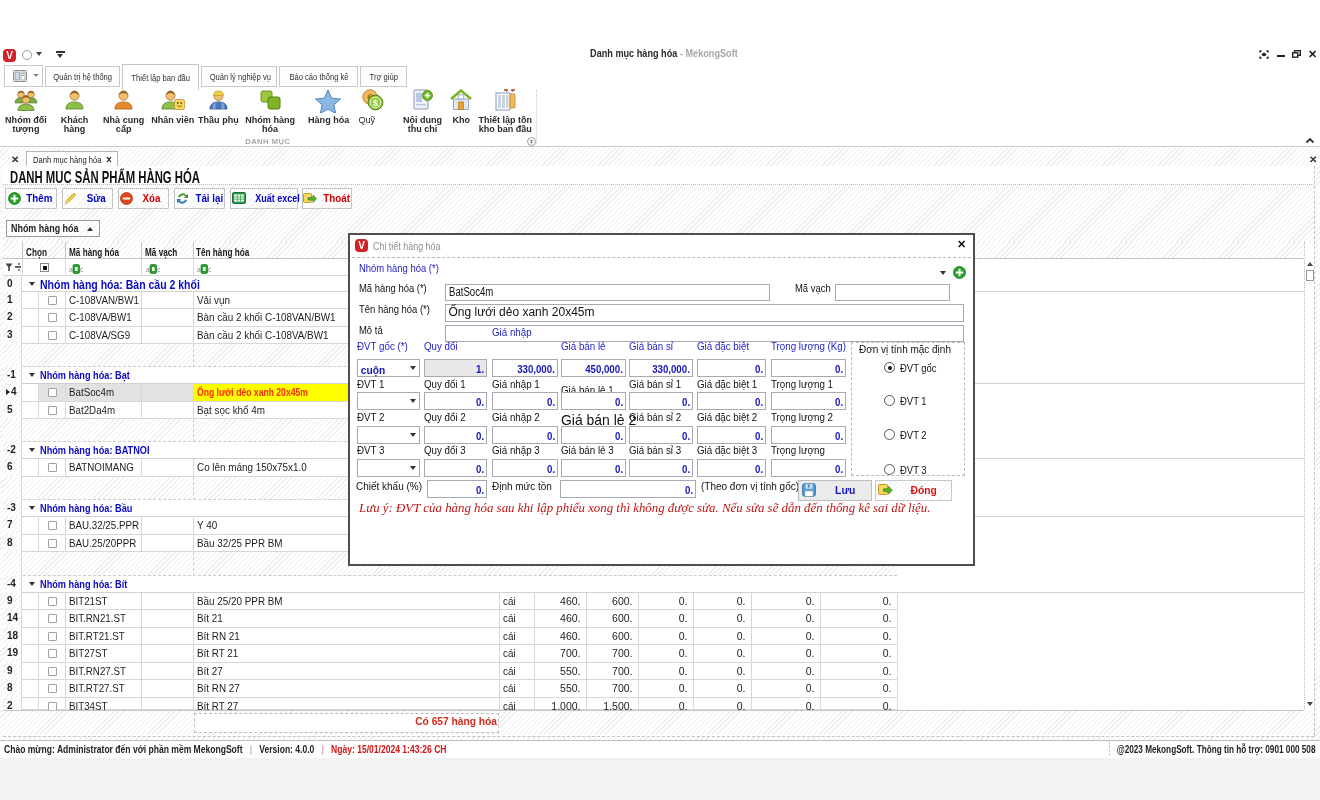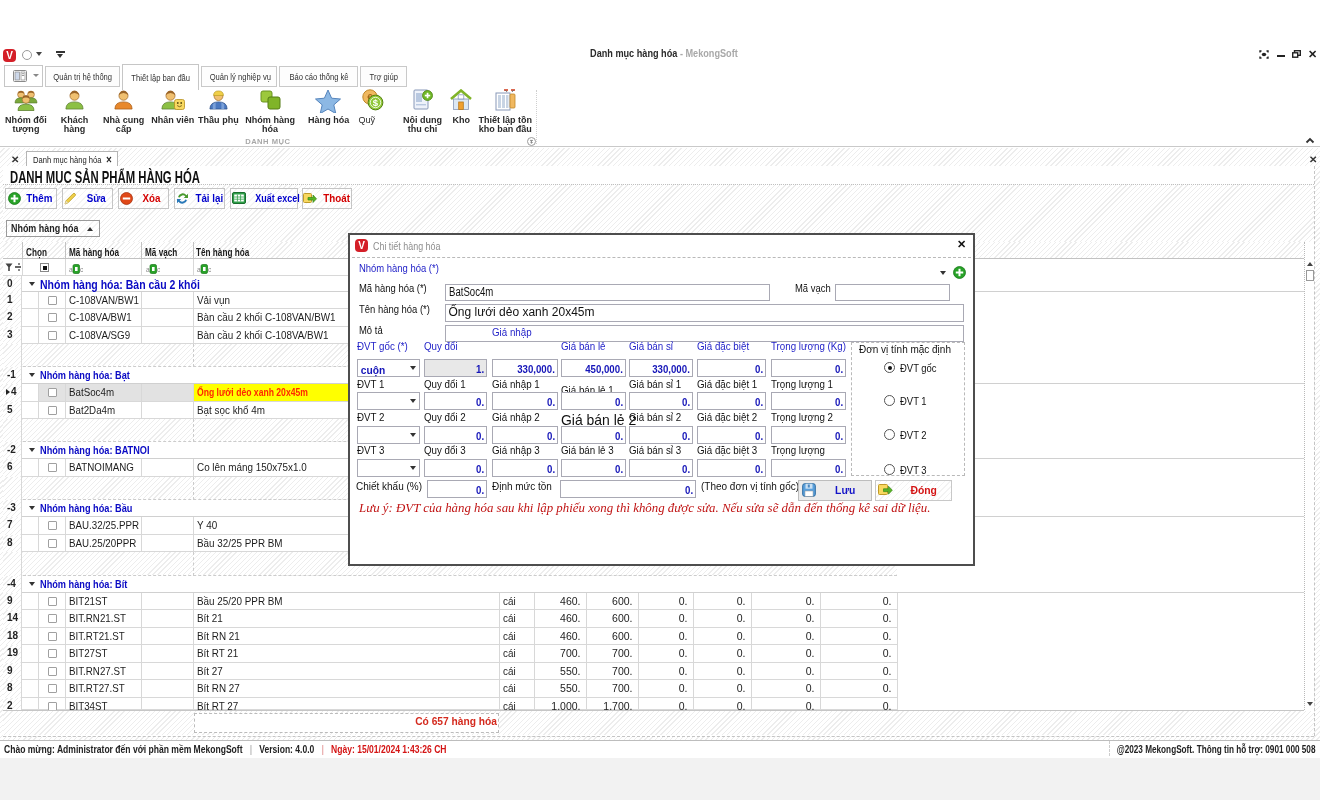--- a/index.html
+++ b/index.html
@@ -584,21 +584,21 @@
 <div class="a" style="left:638px;top:697.5px;width:1px;height:12.5px;border-left:1px solid #d8d8d8;"></div>
 <div class="a" style="left:693px;top:697.5px;width:1px;height:12.5px;border-left:1px solid #d8d8d8;"></div>
 <div class="a" style="left:751px;top:697.5px;width:1px;height:12.5px;border-left:1px solid #d8d8d8;"></div>
 <div class="a" style="left:820px;top:697.5px;width:1px;height:12.5px;border-left:1px solid #d8d8d8;"></div>
 <div class="a" style="left:897px;top:697.5px;width:1px;height:12.5px;border-left:1px solid #d8d8d8;"></div>
 <div class="cb" style="position:absolute;left:47.5px;top:701.5px"></div>
 <div class="a" style="left:68.5px;top:699.5px;font-size:10.5px;color:#1c1c1c;white-space:nowrap;"><span class="s" style="transform:scaleX(0.93);transform-origin:0 50%">BIT34ST</span></div>
 <div class="a" style="left:196.5px;top:699.5px;font-size:10.5px;color:#1c1c1c;white-space:nowrap;"><span class="s" style="transform:scaleX(0.94);transform-origin:0 50%">Bít RT 27</span></div>
 <div class="a" style="left:502.5px;top:699.5px;font-size:10.5px;color:#1c1c1c;white-space:nowrap;"><span class="s" style="transform:scaleX(0.94);transform-origin:0 50%">cái</span></div>
 <div class="a" style="left:534px;top:699.5px;width:46.5px;font-size:10.5px;color:#1c1c1c;white-space:nowrap;text-align:right;"><span class="s">1,000.</span></div>
-<div class="a" style="left:586px;top:699.5px;width:46.5px;font-size:10.5px;color:#1c1c1c;white-space:nowrap;text-align:right;"><span class="s">1,700.</span></div>
+<div class="a" style="left:586px;top:699.5px;width:46.5px;font-size:10.5px;color:#1c1c1c;white-space:nowrap;text-align:right;"><span class="s">1,500.</span></div>
 <div class="a" style="left:638px;top:699.5px;width:49.5px;font-size:10.5px;color:#1c1c1c;white-space:nowrap;text-align:right;"><span class="s">0.</span></div>
 <div class="a" style="left:693px;top:699.5px;width:52.5px;font-size:10.5px;color:#1c1c1c;white-space:nowrap;text-align:right;"><span class="s">0.</span></div>
 <div class="a" style="left:751px;top:699.5px;width:63.5px;font-size:10.5px;color:#1c1c1c;white-space:nowrap;text-align:right;"><span class="s">0.</span></div>
 <div class="a" style="left:820px;top:699.5px;width:71.5px;font-size:10.5px;color:#1c1c1c;white-space:nowrap;text-align:right;"><span class="s">0.</span></div>
 <div class="a" style="left:3px;top:710px;width:1301px;height:1px;border-top:1px solid #c6c6c6;"></div>
 <div class="a" style="left:1304px;top:242px;width:1px;height:468px;border-left:1px dotted #b9b9b9;"></div>
 <div class="a" style="left:1306.5px;top:262px">
     <div class="arrup" style="border-bottom-color:#444"></div>
   </div>
 <div class="a b" style="left:1305.5px;top:270px;width:8px;height:11px;border:1px solid #999;background:#fff;"></div>

